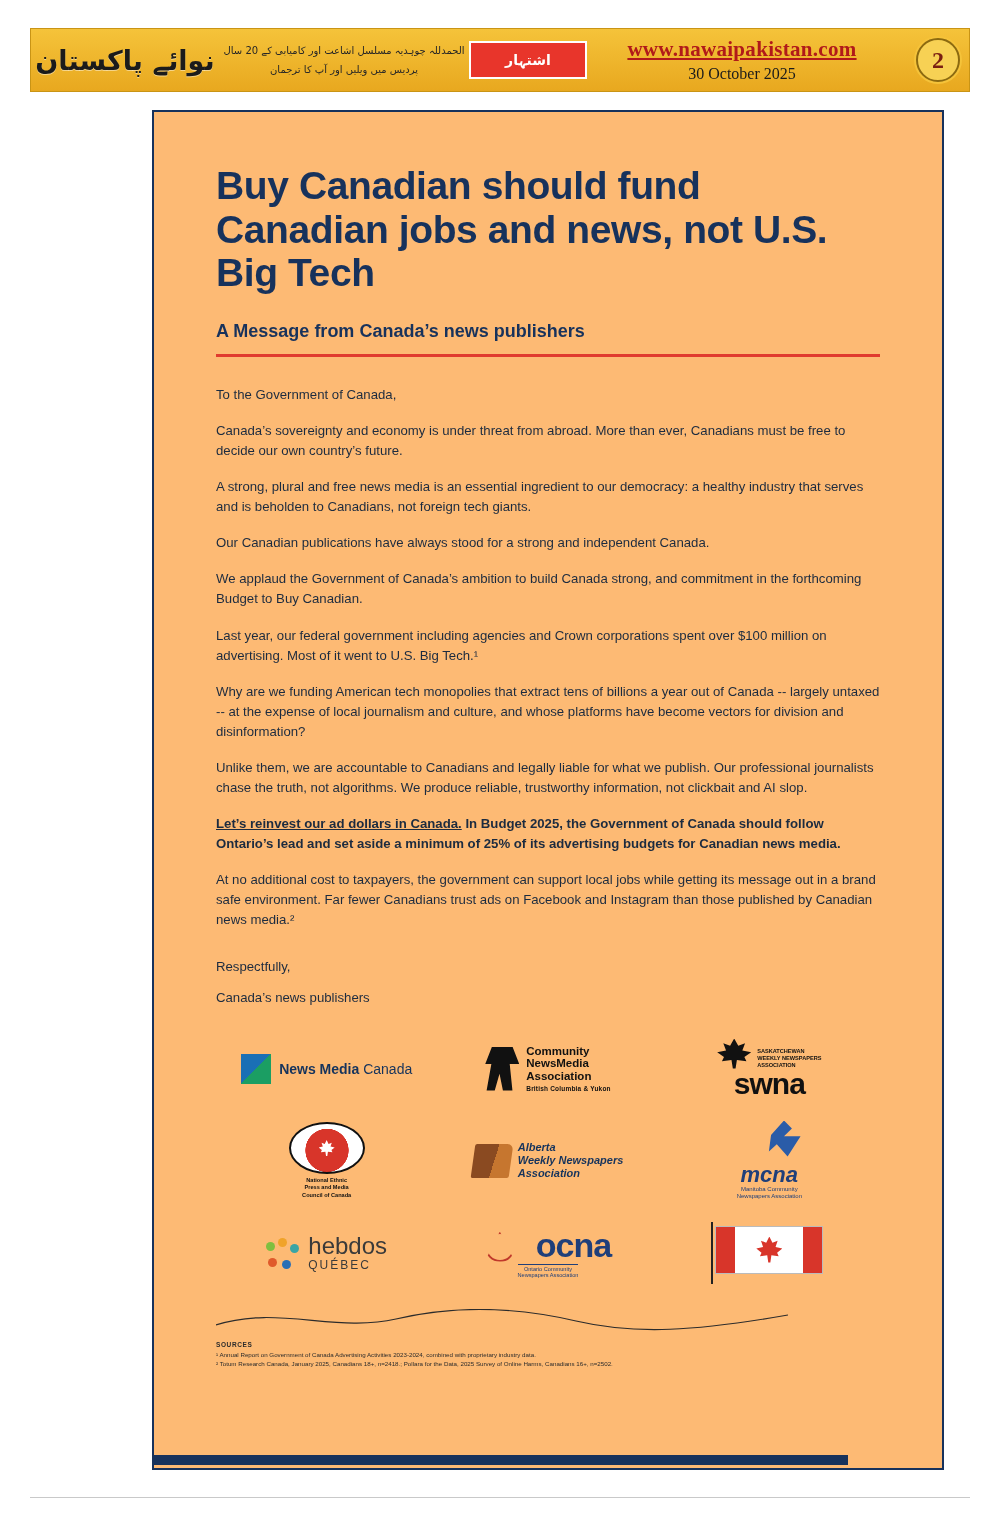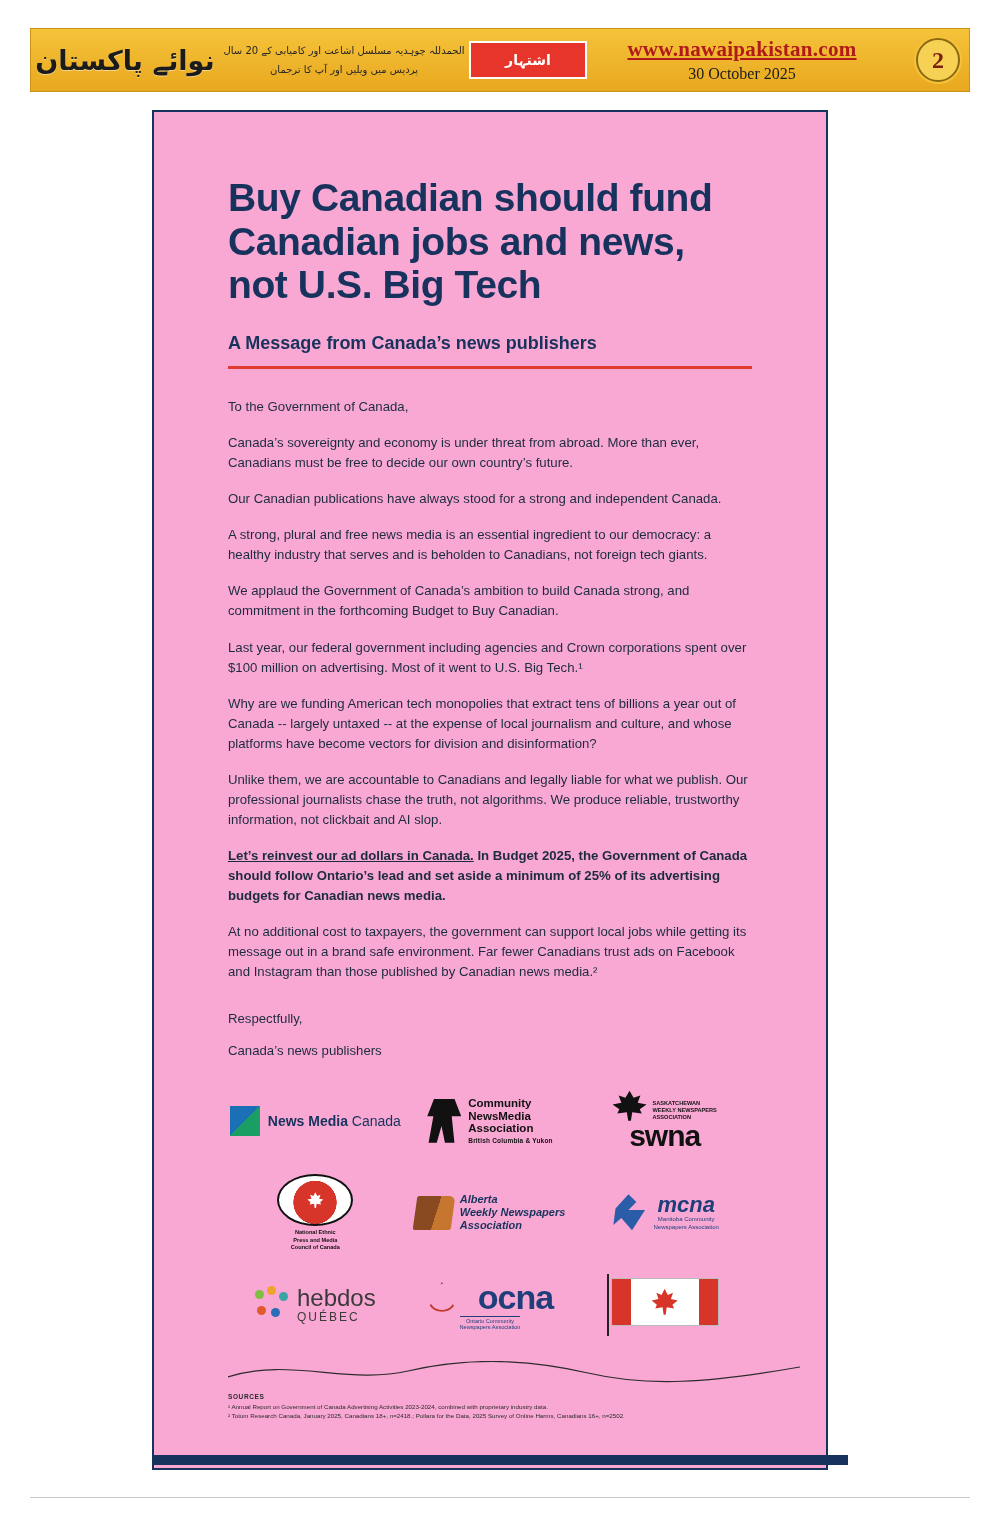--- a/index.html
+++ b/index.html
@@ -102,24 +102,24 @@
     font-weight: bold;
     color: #7a1f12;
     font-family: "Liberation Serif", serif;
     box-shadow: 0 0 0 2px #f5c33a;
   }
 
   
   .ad-frame {
     position: absolute;
     left: 152px; top: 110px;
-    width: 676px; height: 1360px;
-    background: #f9a8d4;
+    width: 792px; height: 1360px;
+    background: #fdba74;
     border: 2px solid #17325c;
-    padding: 12px;
+    padding: 0;
   }
   .ad-inner {
     padding: 52px 62px 0 62px;
   }
   .ad-headline {
     color: #17325c;
     font-size: 39px;
     line-height: 1.12;
     font-weight: bold;
     letter-spacing: -0.4px;
@@ -221,40 +221,40 @@
 
   .lg-awna { display: flex; align-items: center; gap: 7px; }
   .lg-awna .book {
     width: 38px; height: 34px;
     background: linear-gradient(100deg, #8a4a21 0 55%, #c6762f 55%);
     transform: skewX(-8deg);
     border-radius: 2px 6px 2px 2px;
   }
   .lg-awna .txt { text-align: left; color: #15335c; font-size: 11px; font-weight: bold; font-style: italic; line-height: 1.2; }
 
-  .lg-mcna { display: flex; align-items: flex-start; gap: 7px; }
+  .lg-mcna { display: flex; align-items: flex-end; gap: 7px; flex-direction: column; }
   .lg-mcna .swoosh {
     width: 36px; height: 36px;
     background: #2a5ca8;
     clip-path: polygon(50% 0, 72% 22%, 50% 44%, 96% 44%, 60% 100%, 30% 66%, 8% 86%, 14% 40%);
   }
   .lg-mcna .word { font-size: 22px; font-weight: bold; color: #1f3f7a; line-height: 1; font-style: italic; }
   .lg-mcna .sub { font-size: 6px; color: #1f3f7a; line-height: 1.25; }
 
-  .lg-heb { display: flex; align-items: flex-start; gap: 8px; }
+  .lg-heb { display: flex; align-items: flex-end; gap: 8px; }
   .lg-heb .dots { position: relative; width: 34px; height: 34px; }
   .lg-heb .dots i {
     position: absolute; width: 9px; height: 9px; border-radius: 50%; display: block;
   }
   .lg-heb .txt { text-align: left; }
   .lg-heb .word { font-size: 24px; color: #3a3a3a; line-height: 1; }
   .lg-heb .sub { font-size: 12px; color: #3a3a3a; letter-spacing: 2px; }
 
   .lg-ocna { display: flex; flex-direction: column; align-items: center; }
-  .lg-ocna .row { display: flex; align-items: center; gap: 21px; }
+  .lg-ocna .row { display: flex; align-items: flex-end; gap: 21px; }
   .lg-ocna .tri {
     width: 30px; height: 30px; border: 2px solid #c0392b; border-radius: 50%;
     clip-path: polygon(50% 0, 100% 100%, 0 100%);
   }
   .lg-ocna .word { font-size: 34px; font-weight: bold; color: #1f3f7a; line-height: 1; letter-spacing: -1px; }
   .lg-ocna .sub { font-size: 5.6px; color: #1f3f7a; border-top: 1px solid #1f3f7a; margin-top: 2px; padding-top: 1px; }
 
   .lg-flag { position: relative; width: 120px; height: 62px; }
   .lg-flag .pole { position: absolute; left: 2px; top: 0; width: 2px; height: 62px; background: #222; }
   .lg-flag .cloth {
@@ -315,22 +315,22 @@
 
   <div class="ad-frame">
     <div class="ad-inner">
       <h1 class="ad-headline">Buy Canadian should fund Canadian jobs and news, not U.S. Big Tech</h1>
       <h2 class="ad-subhead">A Message from Canada’s news publishers</h2>
       <div class="rule"></div>
 
       <div class="body-text">
         <p>To the Government of Canada,</p>
         <p>Canada’s sovereignty and economy is under threat from abroad. More than ever, Canadians must be free to decide our own country’s future.</p>
+        <p>A strong, plural and free news media is an essential ingredient to our democracy: a healthy industry that serves and is beholden to Canadians, not foreign tech giants.</p>
         <p>Our Canadian publications have always stood for a strong and independent Canada.</p>
-        <p>A strong, plural and free news media is an essential ingredient to our democracy: a healthy industry that serves and is beholden to Canadians, not foreign tech giants.</p>
         <p>We applaud the Government of Canada’s ambition to build Canada strong, and commitment in the forthcoming Budget to Buy Canadian.</p>
         <p>Last year, our federal government including agencies and Crown corporations spent over $100 million on advertising. Most of it went to U.S. Big Tech.¹</p>
         <p>Why are we funding American tech monopolies that extract tens of billions a year out of Canada -- largely untaxed -- at the expense of local journalism and culture, and whose platforms have become vectors for division and disinformation?</p>
         <p>Unlike them, we are accountable to Canadians and legally liable for what we publish. Our professional journalists chase the truth, not algorithms. We produce reliable, trustworthy information, not clickbait and AI slop.</p>
         <p class="strong"><span class="ul">Let’s reinvest our ad dollars in Canada.</span><span> In Budget 2025, the Government of Canada should follow Ontario’s lead and set aside a minimum of 25% of its advertising budgets for Canadian news media.</span></p>
         <p>At no additional cost to taxpayers, the government can support local jobs while getting its message out in a brand safe environment. Far fewer Canadians trust ads on Facebook and Instagram than those published by Canadian news media.²</p>
       </div>
 
       <div class="sign">
         <p>Respectfully,</p>

